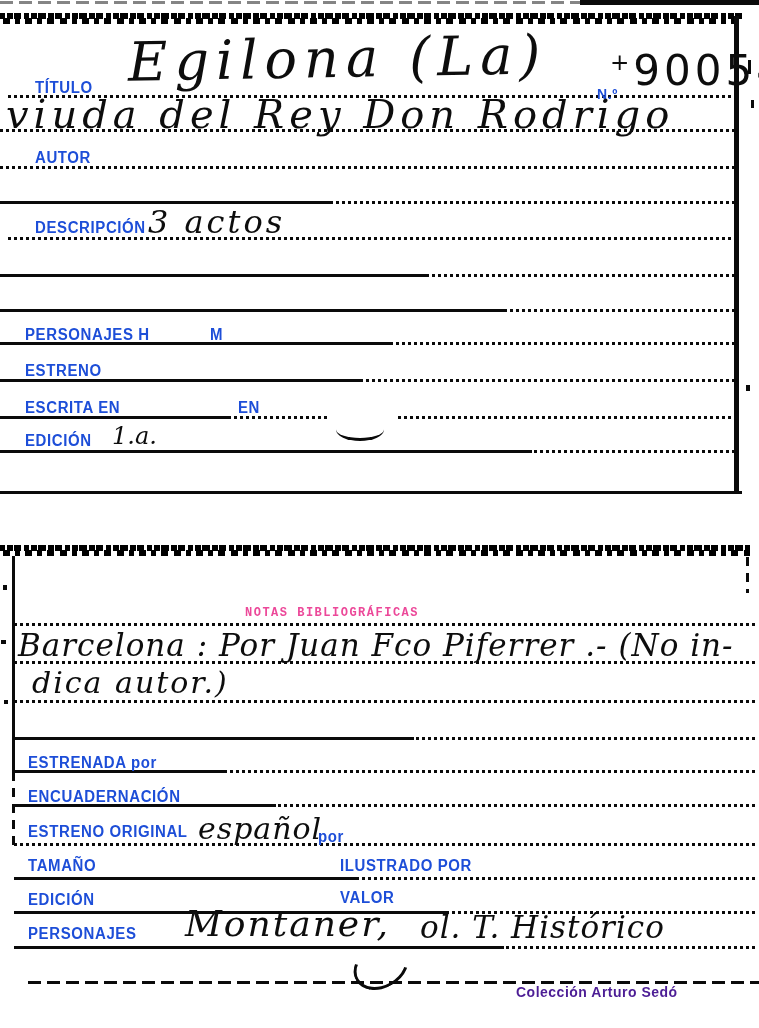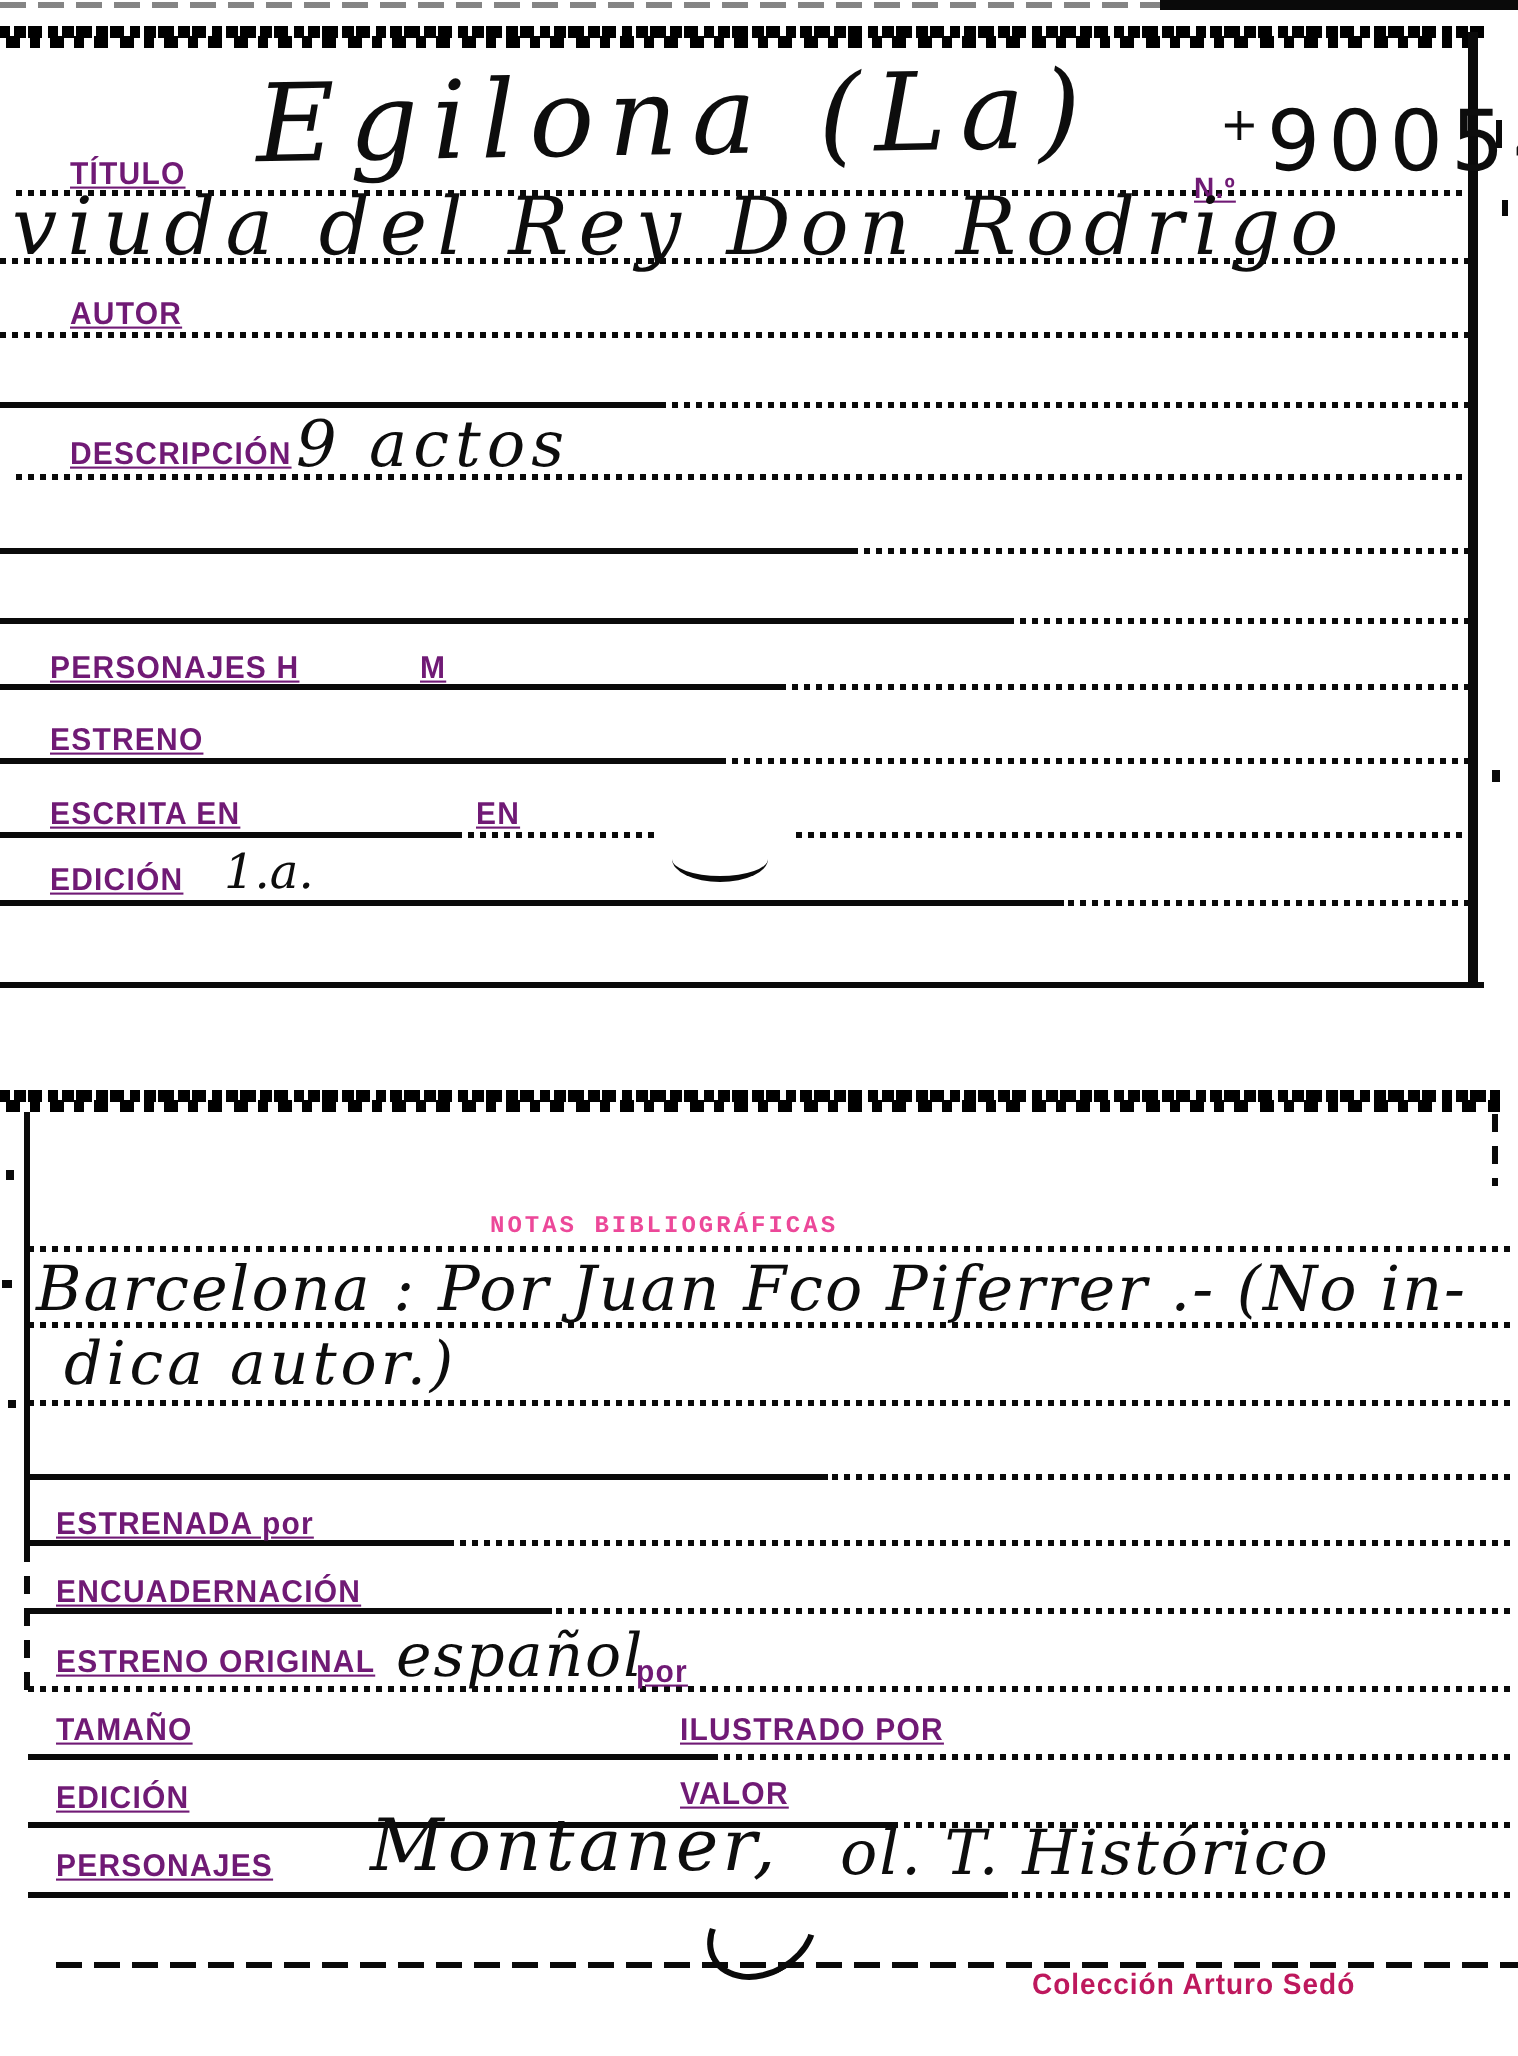--- a/index.html
+++ b/index.html
@@ -2,23 +2,22 @@
 <html><head>
 <meta charset="utf-8">
 <style>
   html,body{margin:0;padding:0;background:#e8e8e8;}
   .page{
     position:relative;width:759px;height:1028px;background:#ffffff;
     overflow:hidden;font-family:"Liberation Sans",sans-serif;color:#0a0a0a;
   }
   .lbl{
     position:absolute;font-family:"Liberation Sans",sans-serif;font-weight:bold;
-    font-size:15px;letter-spacing:0.6px;color:#701a75;white-space:nowrap;
+    font-size:15px;letter-spacing:0.6px;color:#1d4ed8;white-space:nowrap;
     transform:scaleY(1.05);
-    text-decoration:underline;
   }
   .heading{
     position:absolute;font-family:Liberation Mono, monospace;font-weight:bold;
     font-size:12px;letter-spacing:1.5px;color:#ec4899;white-space:nowrap;
   }
   .hw{
     position:absolute;font-family:"DejaVu Serif",serif;font-style:italic;
     color:#0d0d0d;white-space:nowrap;line-height:1;
   }
   .hwnum{
@@ -54,21 +53,21 @@
   }
   .arc-hole{
     position:absolute;border:3px solid #0a0a0a;border-radius:50%;
     border-top-color:transparent;border-right-color:transparent;
     transform:rotate(-30deg);
   }
   .speck{position:absolute;background:#0a0a0a;}
   .sup{font-size:55%;vertical-align:super;}
   .stamp{
     position:absolute;font-family:"Liberation Sans",sans-serif;font-weight:bold;
-    font-size:14px;letter-spacing:0.5px;color:#be185d;transform:scaleY(1.05);
+    font-size:14px;letter-spacing:0.5px;color:#4c1d95;transform:scaleY(1.05);
   }
 </style>
 </head>
 <body>
 
 <div class="page">
 
   <div class="speck" style="left:580px;top:0;width:179px;height:5px;"></div>
   <div class="dashline" style="left:0;top:1px;width:590px;opacity:.5;"></div>
 
@@ -107,21 +106,21 @@
     <span class="lbl" style="left:25px;top:326px;">PERSONAJES H</span>
     <span class="lbl" style="left:210px;top:326px;">M</span>
     <span class="lbl" style="left:25px;top:362px;">ESTRENO</span>
     <span class="lbl" style="left:25px;top:399px;">ESCRITA EN</span>
     <span class="lbl" style="left:238px;top:399px;">EN</span>
     <span class="lbl" style="left:25px;top:432px;">EDICIÓN</span>
 
     <span class="hw" style="left:128px;top:32px;font-size:54px;letter-spacing:7px;transform:rotate(-1deg);">Egilona (La)</span>
     <span class="hwnum" style="left:610px;top:50px;font-size:42px;letter-spacing:4px;"><span class="sup">+</span><span>90054</span></span>
     <span class="hw" style="left:6px;top:94px;font-size:40px;letter-spacing:5px;">viuda del Rey Don Rodrigo</span>
-    <span class="hw" style="left:148px;top:206px;font-size:32px;letter-spacing:3px;">9 actos</span>
+    <span class="hw" style="left:148px;top:206px;font-size:32px;letter-spacing:3px;">3 actos</span>
     <span class="hw" style="left:112px;top:424px;font-size:24px;">1.a.</span>
     <div class="arc-smile" style="left:336px;top:418px;width:48px;height:20px;"></div>
   </section>
 
   <section>
     <div class="torn" style="left:0;top:545px;width:750px;"></div>
     <div class="vborder" style="left:12px;top:556px;width:3px;height:216px;"></div>
     <div class="vdash" style="left:12px;top:772px;height:80px;"></div>
     <div class="vdash" style="left:746px;top:557px;height:36px;"></div>
     <div class="speck" style="left:3px;top:585px;width:4px;height:5px;"></div>

